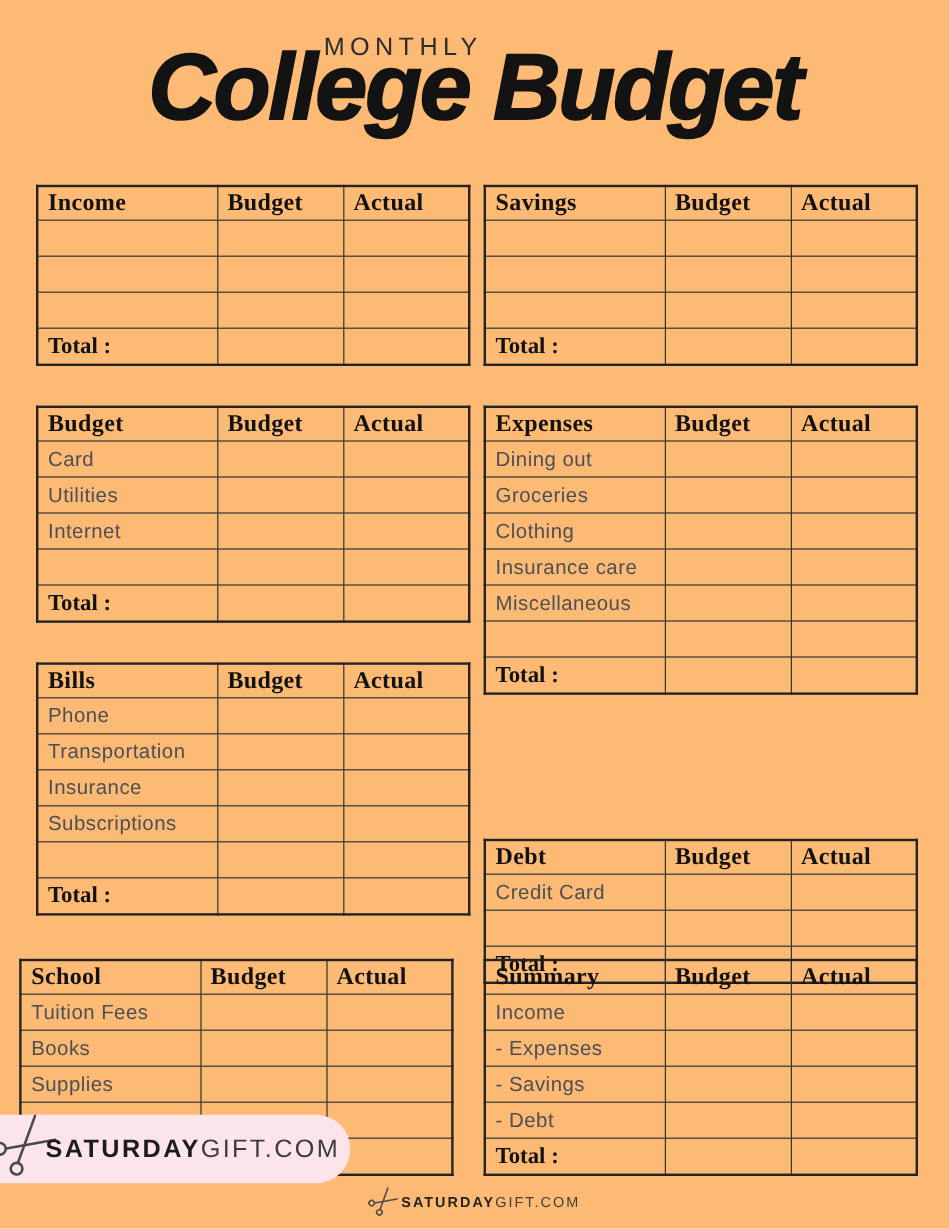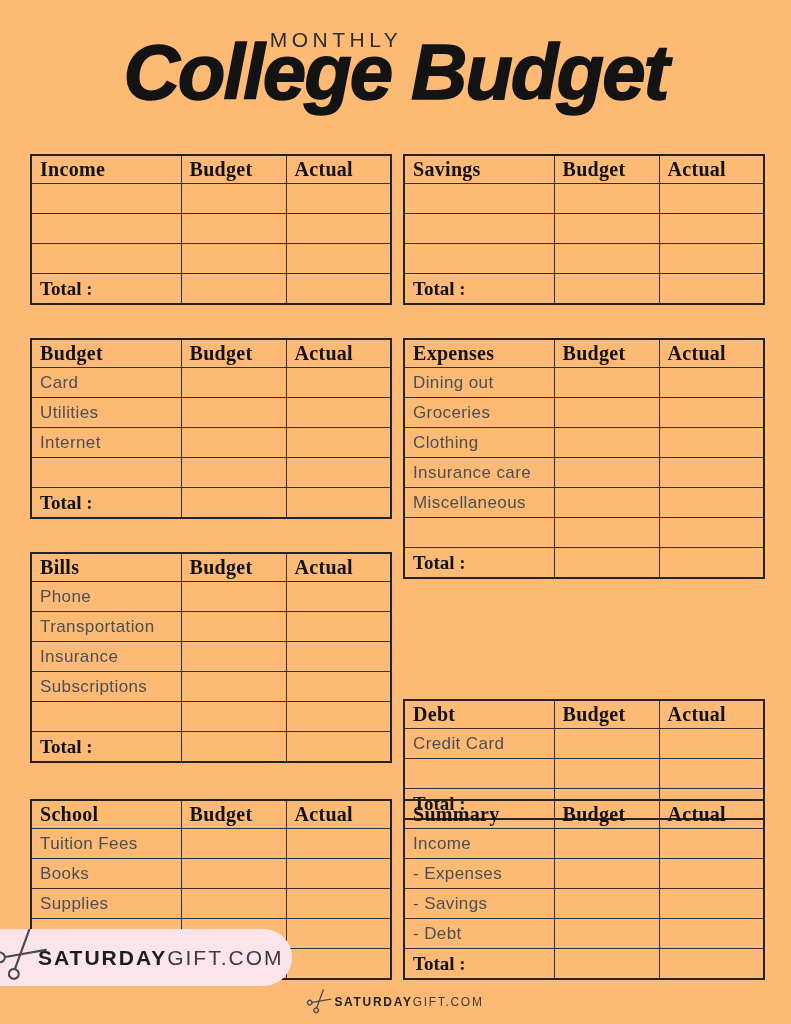--- a/index.html
+++ b/index.html
@@ -46,21 +46,21 @@
     font-family:"Liberation Serif", serif; font-weight:bold;
     font-size:19px; color:#121212;
   }
 
   #table-income   { left:30px;  top:154px; }
   #table-savings  { left:403px; top:154px; }
   #table-housing  { left:30px;  top:338px; }
   #table-expenses { left:403px; top:338px; }
   #table-bills    { left:30px;  top:552px;border-radius:12px; }
   #table-debt     { left:403px; top:659px;margin-top:40px; }
-  #table-school   { left:30px;  top:799px; }
+  #table-school   { left:16px;  top:799px; }
   #table-summary  { left:403px; top:799px; }
 
   
   .brand-badge {
     position:absolute; left:0; top:929px; width:292px; height:57px;
     background:#fbe5ea; border-radius:0 29px 29px 0; z-index:5;
   }
   .badge-scissors {
     position:absolute; left:-6px; top:1px; width:52px; height:52px;
     transform:rotate(-40deg);

